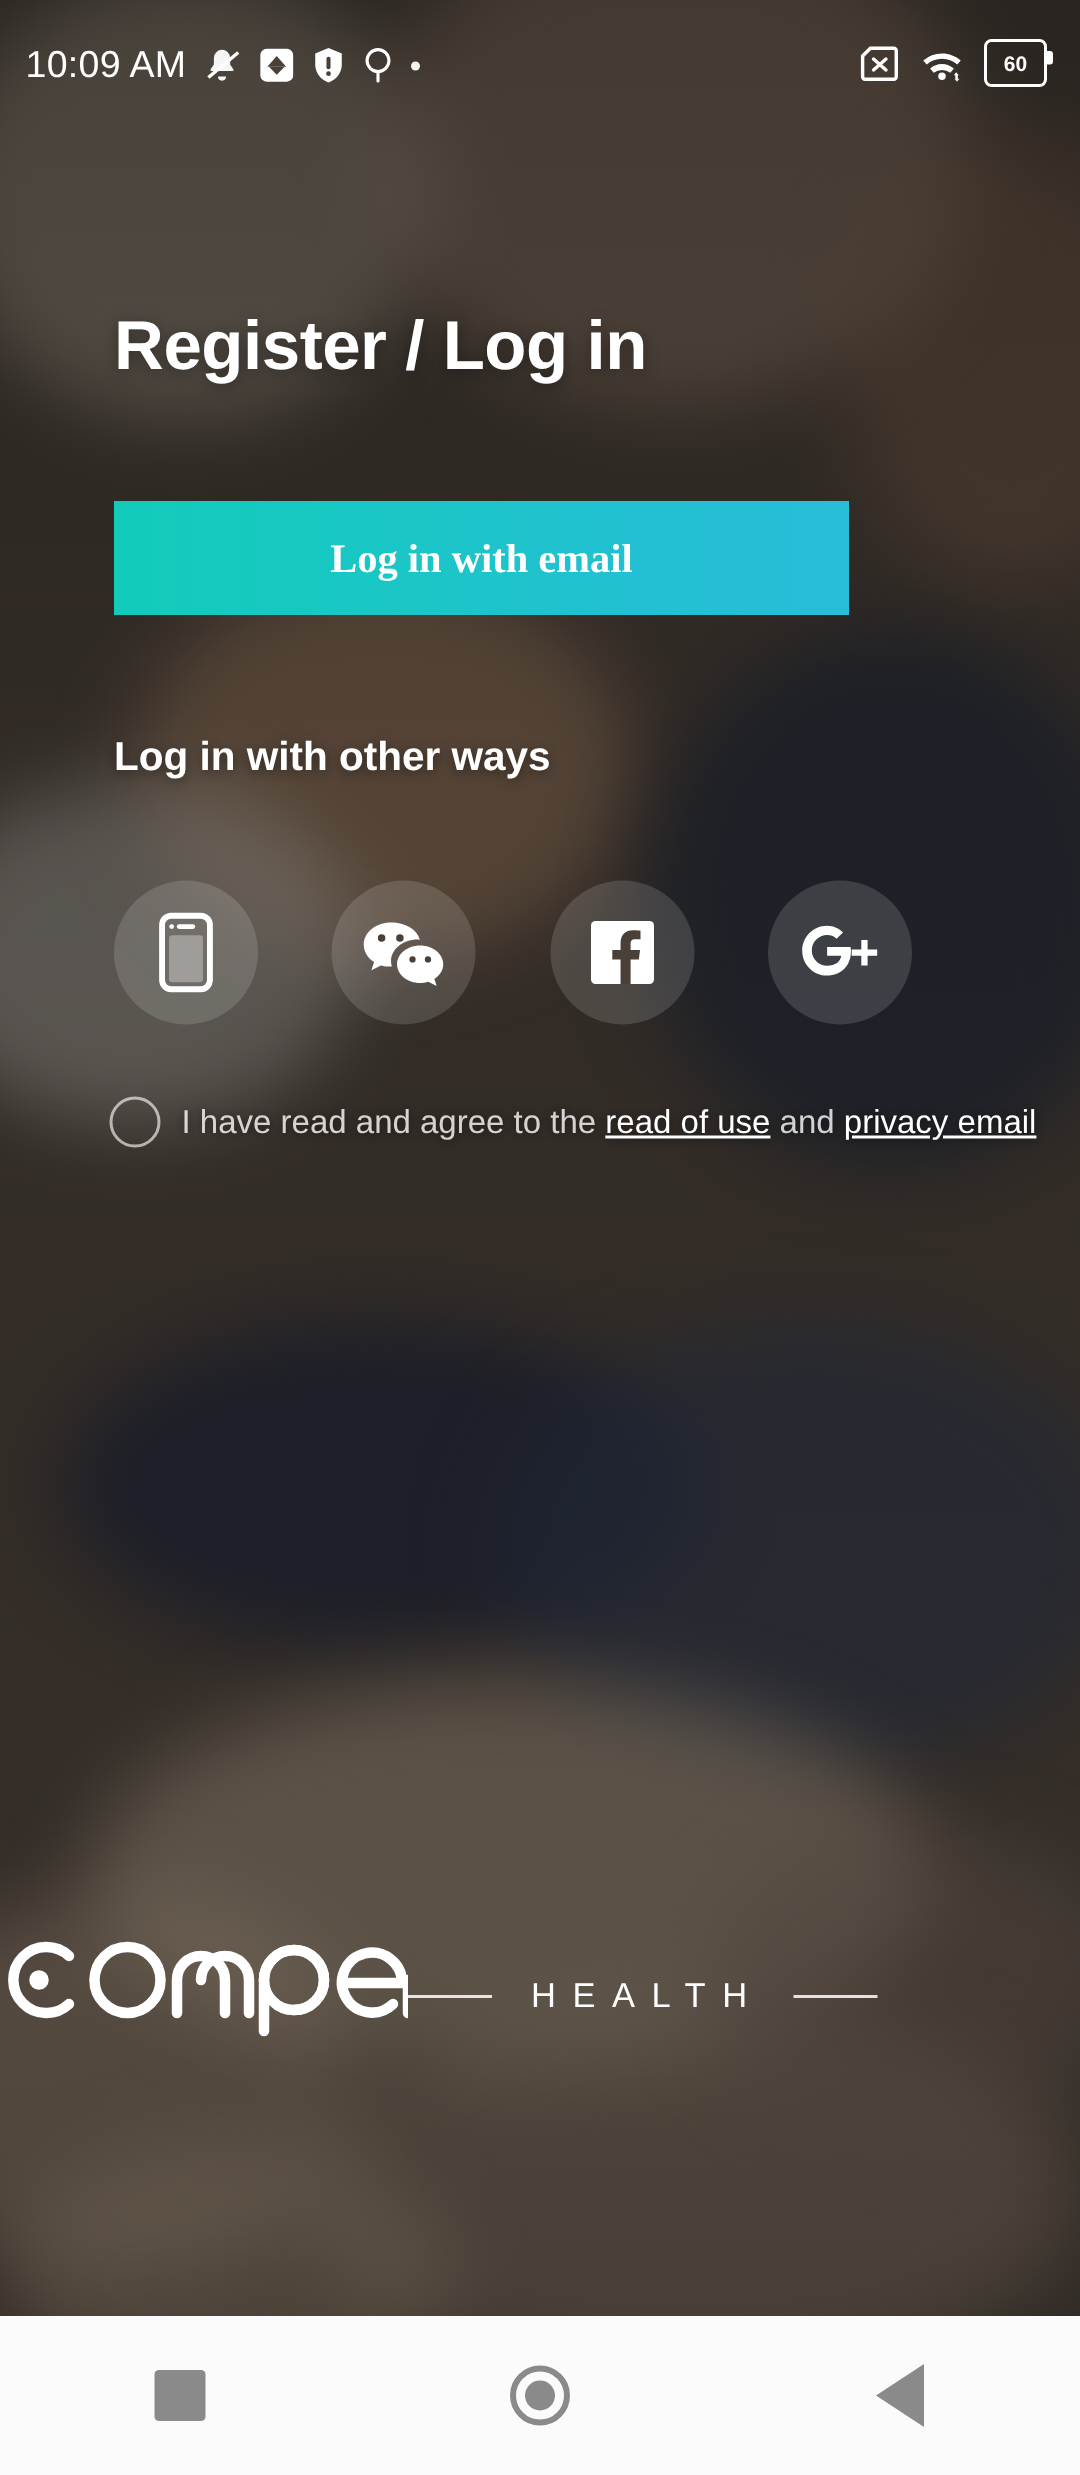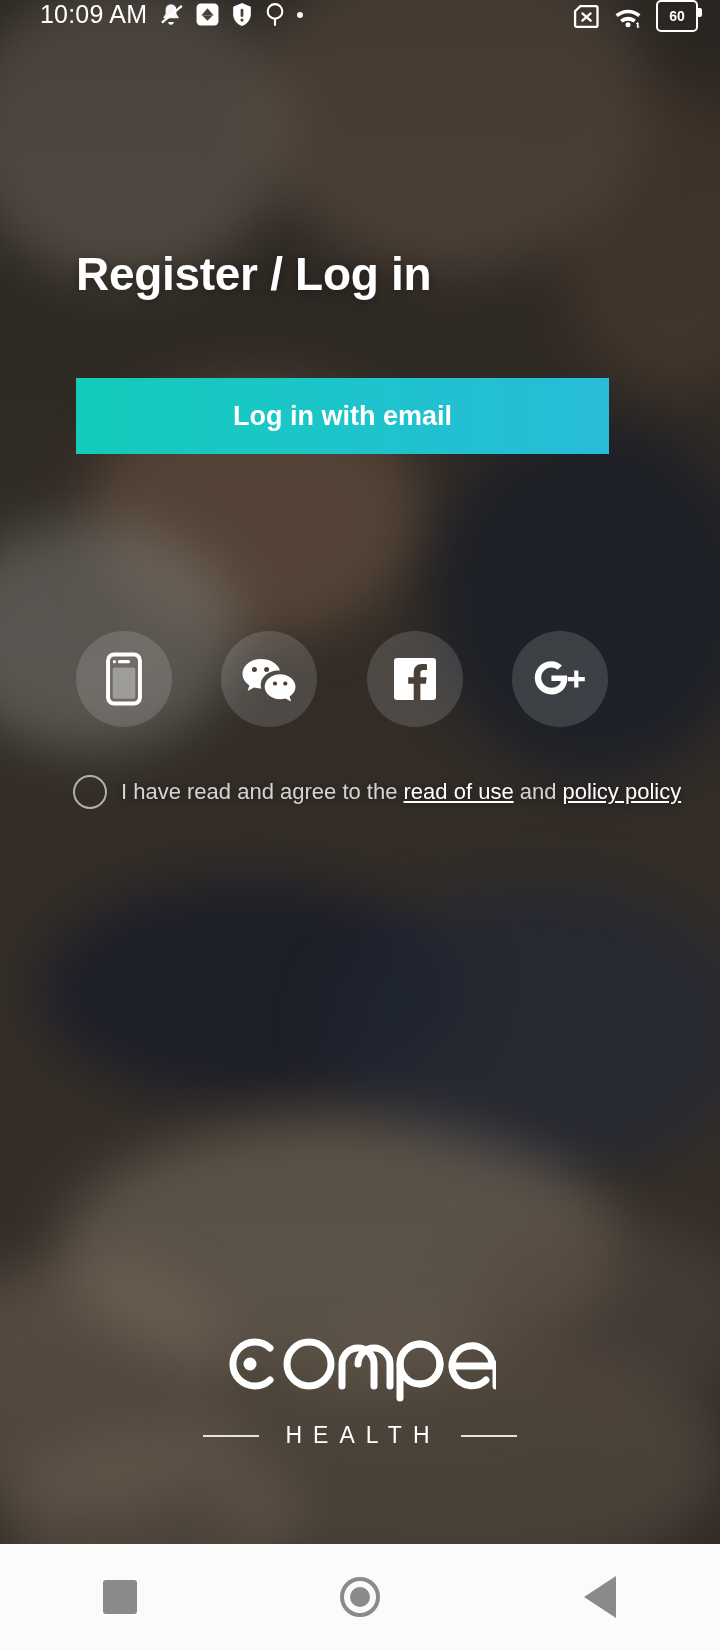--- a/index.html
+++ b/index.html
@@ -66,58 +66,58 @@
 
   
   .scrim {
     position:absolute; inset:0;
     background:linear-gradient(180deg, rgba(20,18,16,.58) 0%, rgba(20,18,16,.46) 30%, rgba(20,18,16,.42) 55%, rgba(20,18,16,.40) 78%, rgba(20,18,16,.50) 100%);
   }
 
   
   .statusbar {
     position:absolute; top:0; left:0; right:0; height:58px;
-    display:flex; align-items:flex-start; justify-content:space-between;
-    padding:0 22px 0 40px;
+    display:flex; align-items:flex-end; justify-content:space-between;
+    padding:0 22px 0 17px;
     color:#fff; z-index:20;
   }
   .sb-left { display:flex; align-items:center; gap:11px; }
   .sb-time { font-size:25px; font-weight:400; letter-spacing:.2px; }
   .sb-right { display:flex; align-items:center; gap:13px; }
   .sb-ico { display:flex; align-items:center; }
   .sb-dot { width:6px; height:6px; border-radius:50%; background:#fff; opacity:.95; }
   .batt {
     position:relative; width:42px; height:32px;
     border:2px solid #fff; border-radius:5px;
     display:flex; align-items:center; justify-content:center;
   }
   .batt:after {
     content:""; position:absolute; right:-6px; top:6px;
     width:4px; height:9px; background:#fff; border-radius:0 2px 2px 0;
   }
   .batt-lvl { font-size:14px; font-weight:700; color:#fff; line-height:1; }
 
   
-  .content { position:absolute; inset:0; z-index:10;margin-top:44px; }
+  .content { position:absolute; inset:0; z-index:10; }
 
   .title {
     position:absolute; left:76px; top:205px;
     font-size:46px; font-weight:700; color:#fff;
     letter-spacing:-0.3px; line-height:1.1;
     text-shadow:0 2px 10px rgba(0,0,0,.35);
   }
 
   .email-btn {
     position:absolute; left:76px; top:334px;
-    width:533px; height:76px;
+    width:490px; height:76px;
     background:linear-gradient(90deg,#12cbbb 0%,#19c7c4 35%,#22c0d2 70%,#28bdd8 100%);
     border:none; cursor:pointer;
     display:flex; align-items:center; justify-content:center;
     color:#fff; font-size:27px; font-weight:700;
-    font-family:Liberation Sans, sans-serif;
+    font-family:Liberation Serif, serif;
   }
 
   .other-label {
     position:absolute; left:76px; top:489px;
     font-size:27px; font-weight:700; color:#fff;
     text-shadow:0 2px 8px rgba(0,0,0,.4);
   }
 
   .socials {
     position:absolute; left:76px; top:587px;
@@ -145,21 +145,21 @@
   .terms-text {
     font-size:22px; color:rgba(255,255,255,.80);
     line-height:1.25; white-space:nowrap;
     text-shadow:0 1px 6px rgba(0,0,0,.45);
   }
   .terms-text a { color:#fff; text-decoration:underline; cursor:pointer; }
 
   
   .logo-wrap {
     position:absolute; left:0; right:0; top:1282px;
-    display:flex; flex-direction:column; align-items:center;
+    display:flex; flex-direction:row; align-items:center;
   }
   .logo-mark { display:block; }
   .logo-sub {
     margin-top:16px;
     display:flex; align-items:center; gap:20px;
   }
   .logo-sub .ln { width:56px; height:2px; background:rgba(255,255,255,.85); }
   .logo-sub .tx {
     color:#fff; font-size:23px; letter-spacing:11px;
     font-weight:400; padding-left:6px;
@@ -274,20 +274,21 @@
       </span>
     </div>
   </div>
 
   <div class="content">
 
     <h1 class="title">Register / Log in</h1>
 
     <button class="email-btn">Log in with email</button>
 
+    <div class="other-label">Log in with other ways</div>
 
     <div class="socials">
 
       <div class="social">
         <span>
           <svg width="46" height="54" viewBox="0 0 30 44">
             <rect x="2" y="2" width="26" height="40" rx="5" fill="none" stroke="#fff" stroke-width="3.2"></rect>
             <rect x="10" y="6.6" width="10" height="2.6" rx="1.3" fill="#fff"></rect>
             <circle cx="7.2" cy="7.9" r="1.3" fill="#fff"></circle>
             <rect x="5.8" y="12.6" width="18.4" height="25.5" rx="1.6" fill="#fff" opacity=".33"></rect>
@@ -323,21 +324,21 @@
             <path d="M19.4 2.2C10.2 2.2 2.8 9.6 2.8 18.8s7.4 16.6 16.6 16.6c9.6 0 15.9-6.7 15.9-16.2 0-1.1-.1-1.9-.3-2.8H19.4v5.7h9.4c-.4 3.8-3.9 6.7-9.4 6.7-5.6 0-10.2-4.6-10.2-10.2S13.8 8.4 19.4 8.4c2.9 0 4.9 1.1 6.3 2.4l4.3-4.2c-2.6-2.5-6.3-4.4-10.6-4.4z"></path>
             <path d="M46.4 11.6h-4.2v6.4h-6.4v4.2h6.4v6.4h4.2v-6.4h6.4V18h-6.4v-6.4z"></path>
           </svg>
         </span>
       </div>
 
     </div>
 
     <div class="terms">
       <span class="checkbox"></span>
-      <span class="terms-text"><span>I have read and agree to the </span><a>read of use</a><span> and </span><a>policy policy</a></span>
+      <span class="terms-text"><span>I have read and agree to the </span><a>read of use</a><span> and </span><a>privacy email</a></span>
     </div>
 
     <div class="logo-wrap">
       <span class="logo-mark">
         <svg width="272" height="76" viewBox="0 0 272 76" fill="none" stroke="#fff" stroke-width="7" stroke-linecap="round">
 
           <path d="M46 22a22 22 0 100 32"></path>
           <circle cx="26" cy="38" r="6.5" fill="#fff" stroke="none"></circle>
 
           <circle cx="85" cy="38" r="22"></circle>

